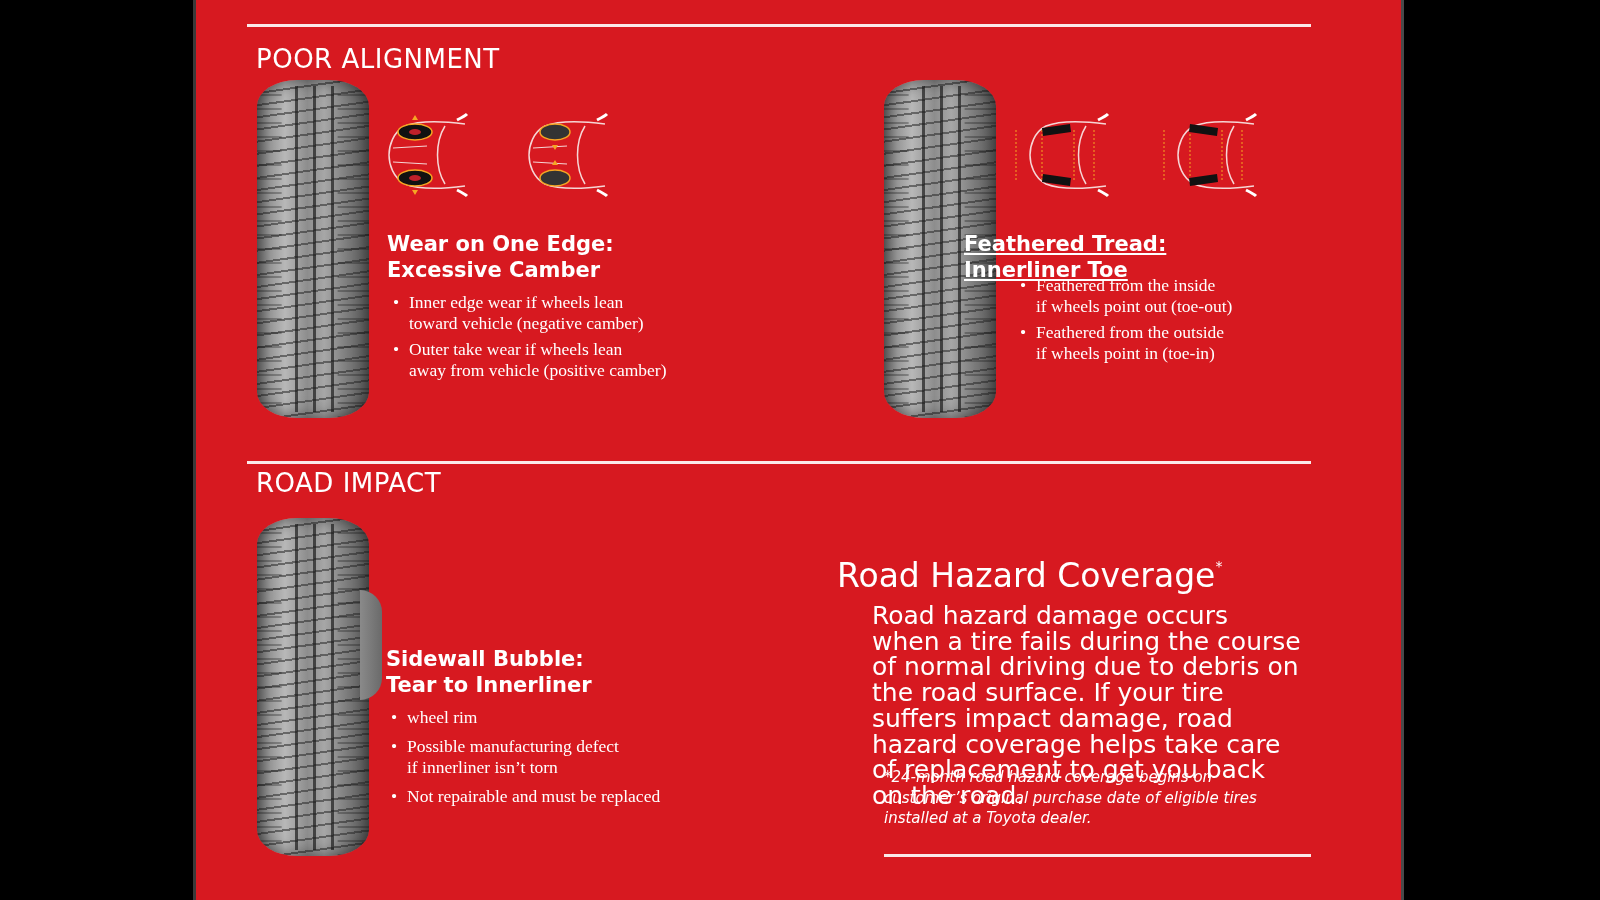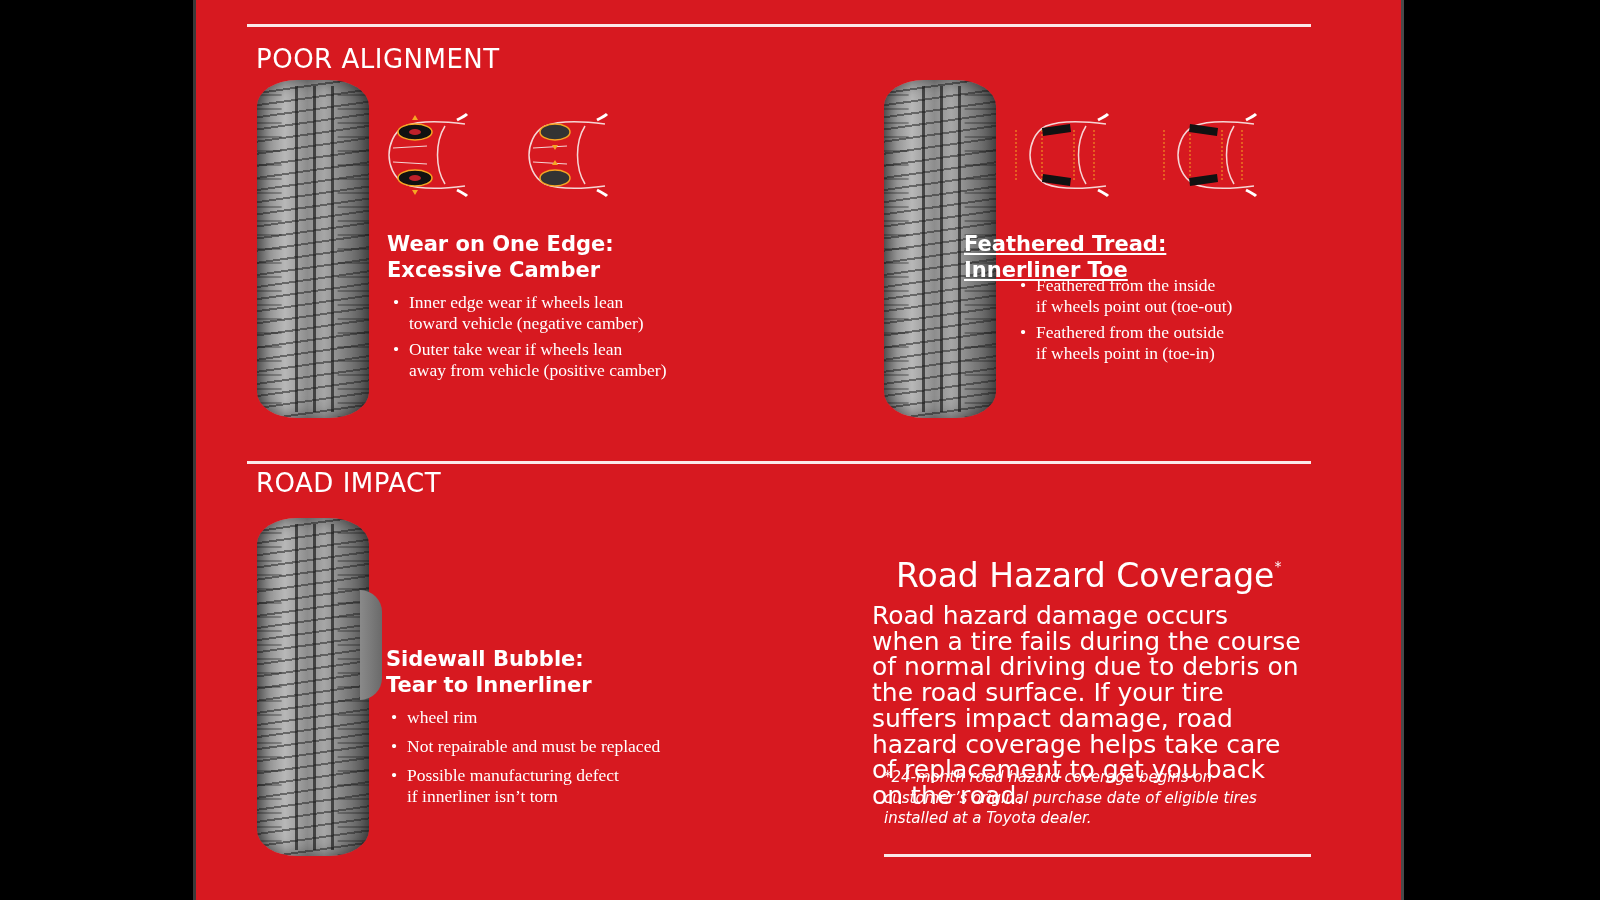--- a/index.html
+++ b/index.html
@@ -18,21 +18,21 @@
   .tire .sipe { position:absolute; left:0; right:0; top:0; bottom:0;
           background: repeating-linear-gradient(0deg, rgba(20,20,20,0.5) 0 2px, transparent 2px 14px); opacity:0.6;
           clip-path: polygon(0 0, 22% 0, 22% 100%, 0 100%); }
   .tire .sipe.r { clip-path: polygon(72% 0, 100% 0, 100% 100%, 72% 100%); }
   .bulge { position:absolute; width:22px; height:110px; border-radius:0 60px 60px 0; background:linear-gradient(90deg,#8a8a8a,#6a6a6a); }
   .car { position:absolute; }
   .heading { position:absolute; font-weight:700; font-size:21px; line-height:26px; }
   ul.bullets { position:absolute; margin:0; padding:0; list-style:none; font-size:17.5px; line-height:21px;font-family:Liberation Serif, serif; }
   ul.bullets li { position:relative; padding-left:22px; margin-bottom:5px; }
   ul.bullets li::before { content:"•"; position:absolute; left:6px; top:0; }
-  .rh-title { position:absolute; left:896px; top:556px; font-size:33px; font-weight:400; }
+  .rh-title { position:absolute; left:837px; top:556px; font-size:33px; font-weight:400; }
   .rh-title sup { font-size:14px; vertical-align:top; position:relative; top:2px; }
   .rh-body { position:absolute; left:872px; top:603px; width:430px; font-size:25px; line-height:25.7px; }
   .rh-note { position:absolute; left:884px; top:767px; width:380px; font-size:15px; line-height:20.5px; font-style:italic; }
 </style>
 </head>
 <body>
 
 <div class="panel"></div>
 
 <div class="rule" style="left:247px; top:24px; width:1064px;"></div>
@@ -139,25 +139,25 @@
 
 <div class="heading" style="left:386px; top:646px;">
   <div>Sidewall Bubble:</div>
   <div>Tear to Innerliner</div>
 </div>
 <ul class="bullets" style="left:385px; top:707px; width:400px;">
   <li style="margin-bottml:8px;">
     <div>wheel rim</div>
   </li>
   <li style="margin-top:8px;">
-    <div>Not repairable and must be replaced</div>
+    <div>Possible manufacturing defect</div>
+    <div>if innerliner isn’t torn</div>
   </li>
   <li style="margin-top:8px;">
-    <div>Possible manufacturing defect</div>
-    <div>if innerliner isn’t torn</div>
+    <div>Not repairable and must be replaced</div>
   </li>
 </ul>
 
 <div class="rh-title">
   <span>Road Hazard Coverage</span><sup>*</sup>
 </div>
 <div class="rh-body">Road hazard damage occurs when a tire fails during the course of normal driving due to debris on the road surface. If your tire suffers impact damage, road hazard coverage helps take care of replacement to get you back on the road.</div>
 <div class="rh-note">*24-month road hazard coverage begins on customer’s original purchase date of eligible tires installed at a Toyota dealer.</div>
 
 </body></html>

